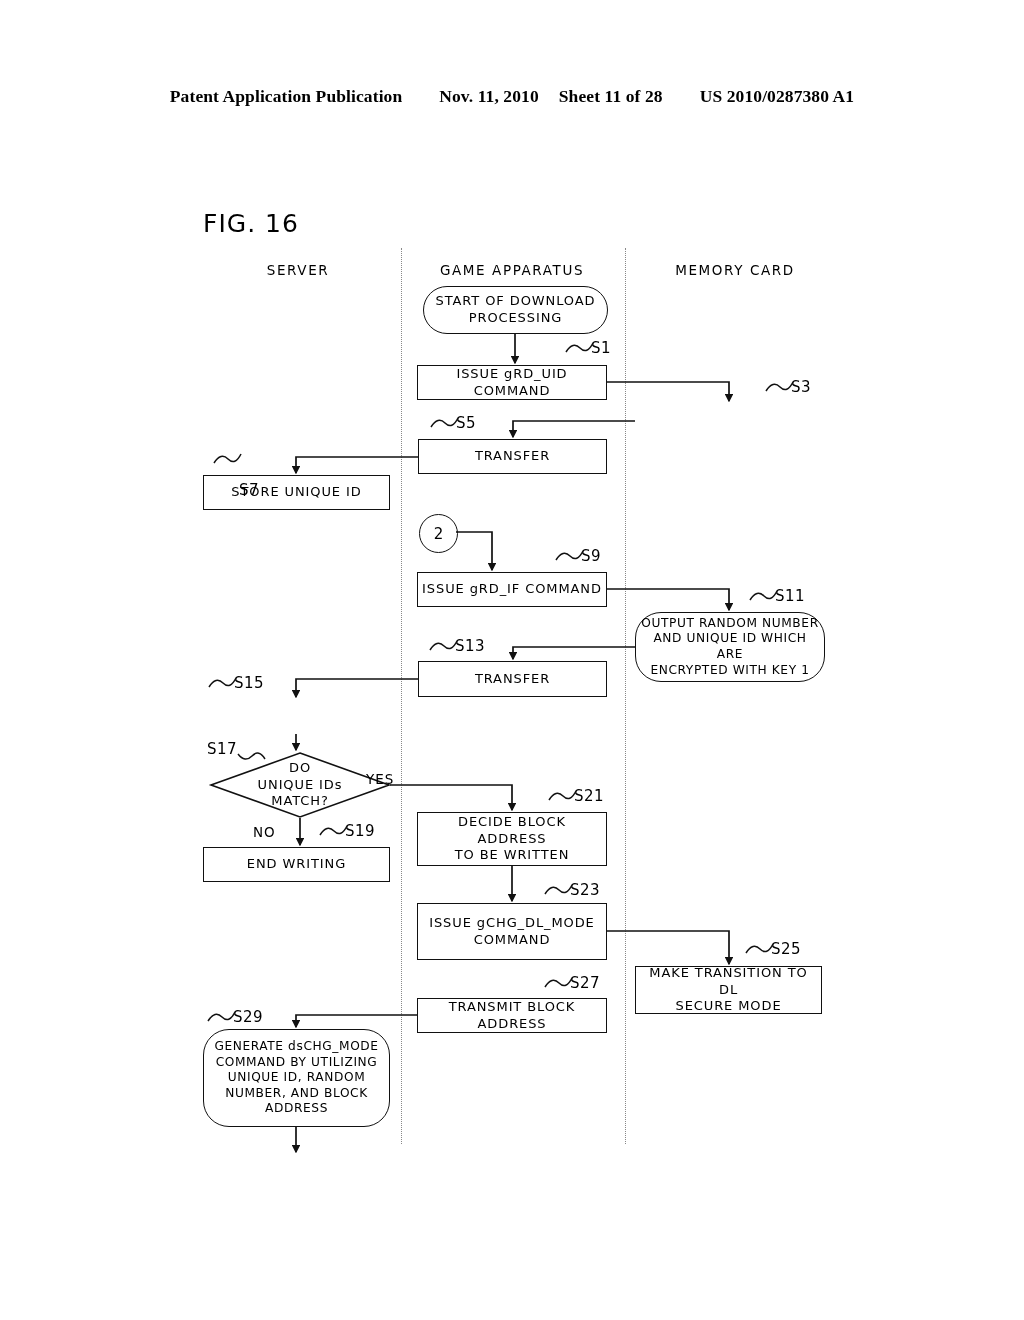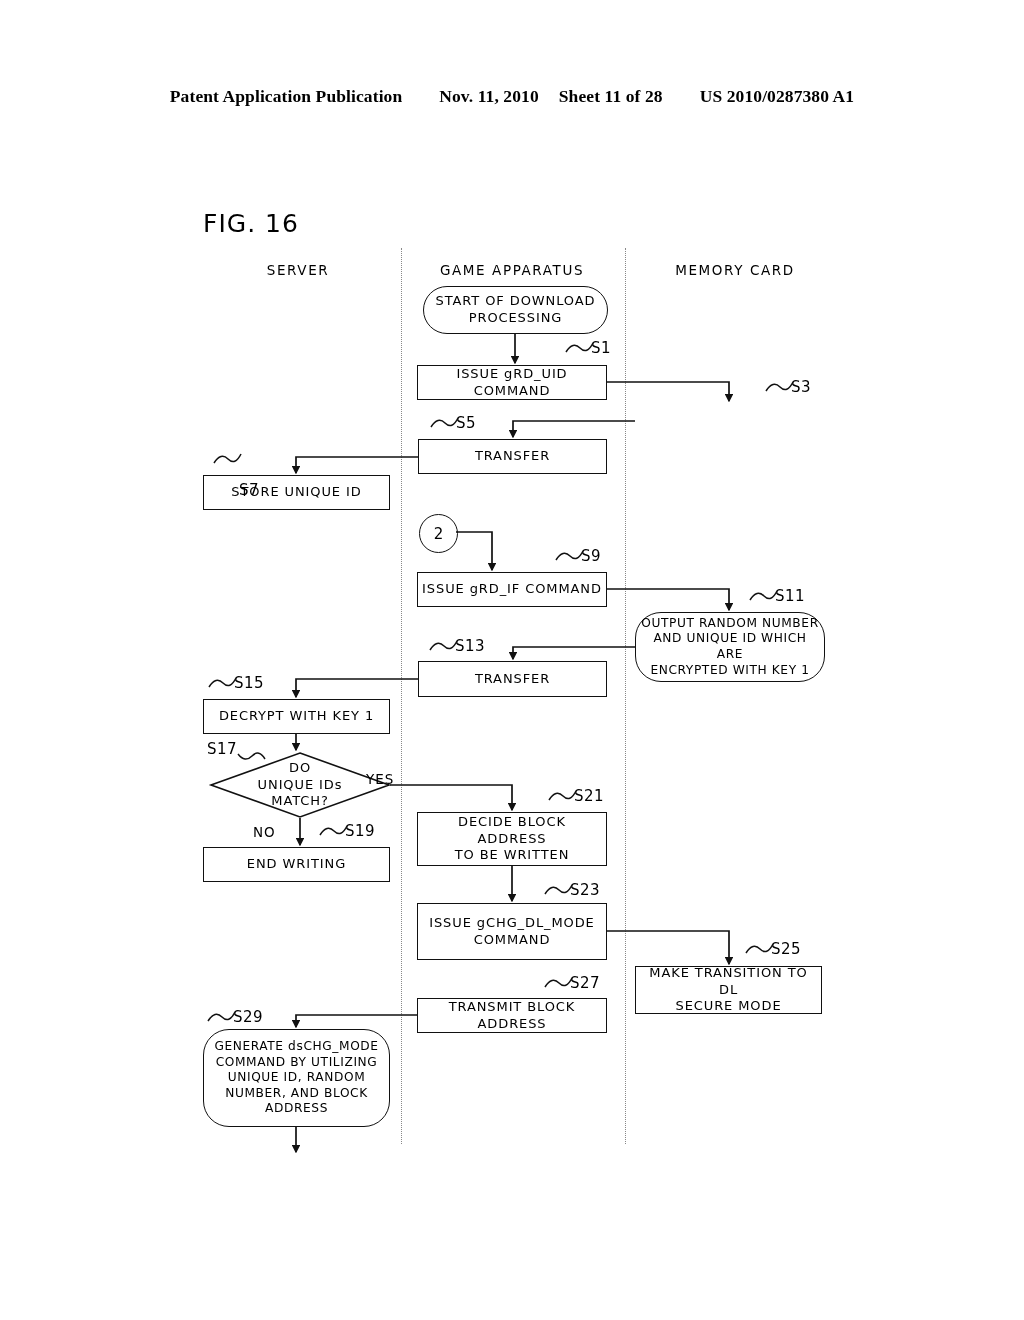--- a/index.html
+++ b/index.html
@@ -194,21 +194,20 @@
   <div class="step-ref" style="left:581px; top:547px;">S9</div>
 
   <div class="node small-text" style="left:635px; top:612px; width:190px; height:70px;">OUTPUT RANDOM NUMBER
 AND UNIQUE ID WHICH ARE
 ENCRYPTED WITH KEY 1</div>
   <div class="step-ref" style="left:775px; top:587px;">S11</div>
 
   <div class="node" style="left:418px; top:661px; width:189px; height:36px;">TRANSFER</div>
   <div class="step-ref" style="left:455px; top:637px;">S13</div>
 
-  <div class="node" style="left:203px; top:699px; width:187px; height:35px;">DECRYPT WITH KEY 1</div>
   <div class="step-ref" style="left:234px; top:674px;">S15</div>
 
   <div class="diamond-wrap" style="left:210px; top:752px; width:180px; height:66px;">
     <svg width="180" height="66" viewBox="0 0 180 66">
       <polygon points="90,1 179,33 90,65 1,33" fill="#ffffff" stroke="#111111" stroke-width="1.6"></polygon>
     </svg>
     <div class="diamond-label">DO
 UNIQUE IDs
 MATCH?</div>
   </div>

